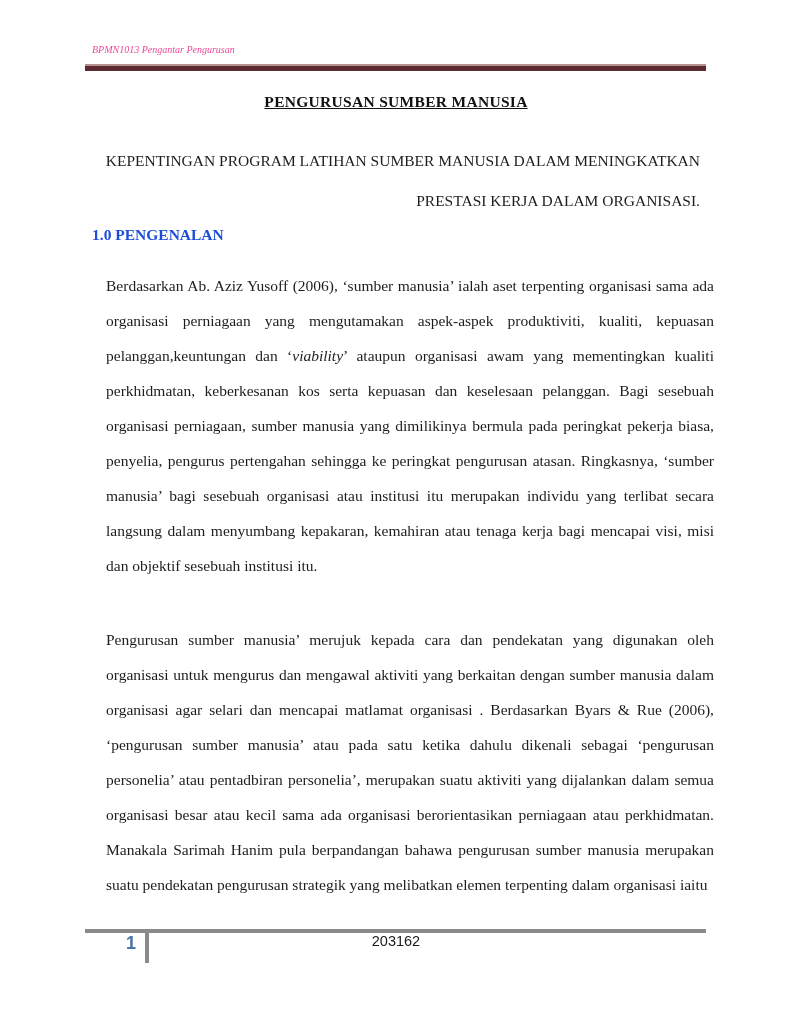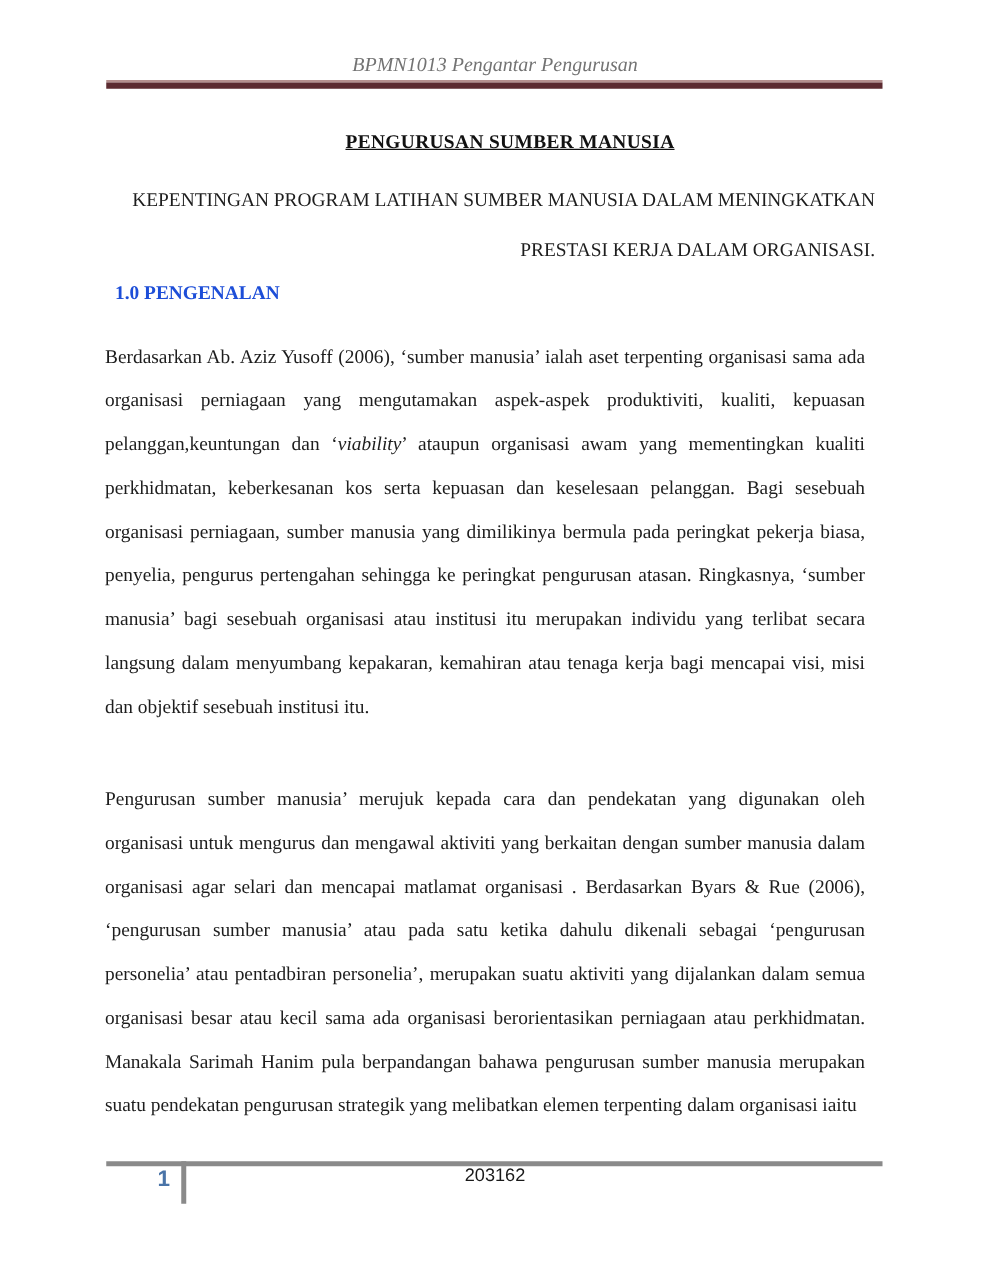--- a/index.html
+++ b/index.html
@@ -11,41 +11,41 @@
     font-family: "Liberation Serif", serif;
     color: #1d1d1d;
     overflow: hidden;
   }
   
   .header-text {
     position: absolute;
     top: 44px;
     left: 92px;
     width: 608px;
-    text-align: center;
+    text-align: left;
     font-style: italic;
-    font-size: 16px;
-    color: #737373;
+    font-size: 10px;
+    color: #ec4899;
   }
   .header-rule {
     position: absolute;
     top: 64px;
     left: 85px;
     width: 621px;
     height: 0;
     border-top: 2px solid #b5908f;
     border-bottom: 5px solid #5c2b31;
   }
   
   .doc-title {
     position: absolute;
     top: 93px;
     left: 92px;
     width: 608px;
-    margin: 12px;
+    margin: 0;
     text-align: center;
     font-size: 15.5px;
     font-weight: bold;
     text-decoration: underline;
     color: #111111;
     letter-spacing: 0.3px;
   }
   .doc-subtitle {
     position: absolute;
     top: 141px;
@@ -62,21 +62,21 @@
     left: 92px;
     width: 608px;
     margin: 0;
     font-size: 15.5px;
     font-weight: bold;
     color: #1d4ed8;
   }
   
   .body-text {
     position: absolute;
-    left: 84px;
+    left: 106px;
     width: 608px;
     margin: 0;
     font-size: 15.5px;
     line-height: 35px;
     text-align: justify;
     color: #1d1d1d;
   }
   .para-1 { top: 268px; }
   .para-2 { top: 622px; }
   .italic-term { font-style: italic; }

